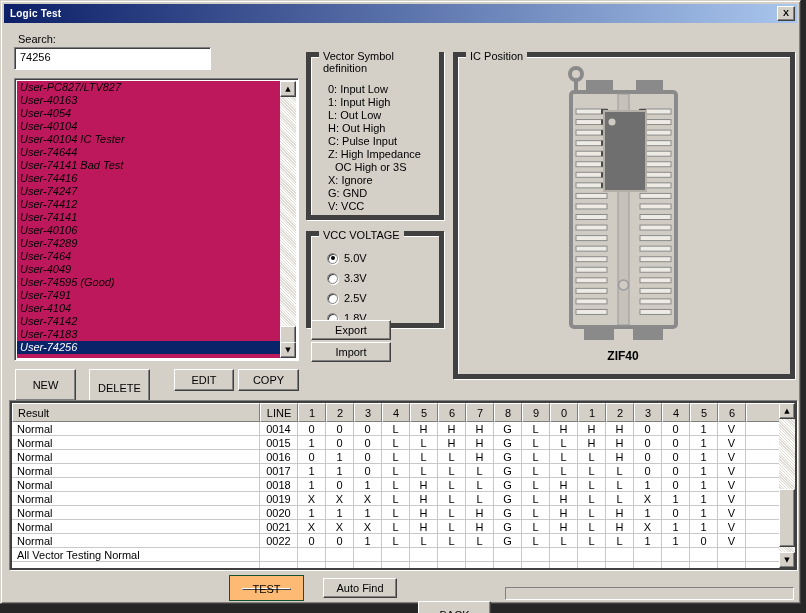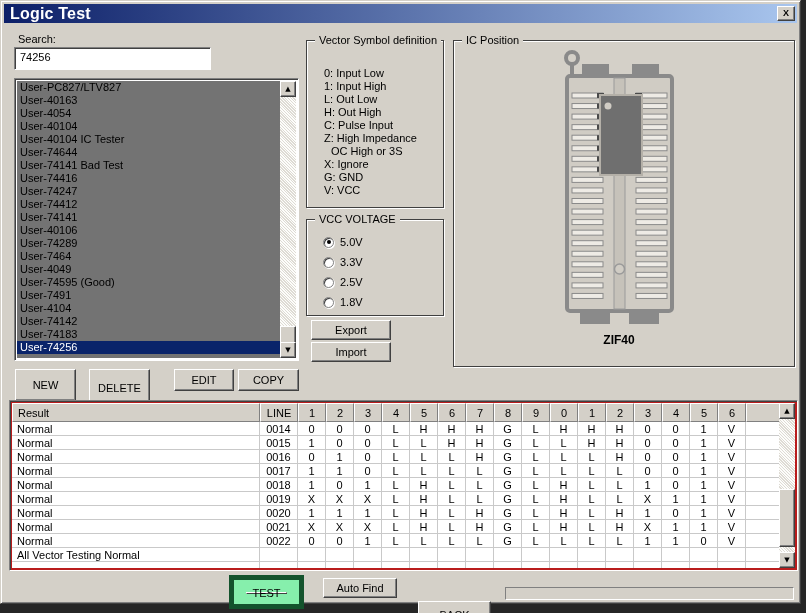--- a/index.html
+++ b/index.html
@@ -18,21 +18,21 @@
     border: 1px solid;
     border-color: #d4d0c8 #404040 #404040 #d4d0c8;
     box-shadow: inset 1px 1px 0 #fff, inset -1px -1px 0 #808080;
   }
   .titlebar {
     position: absolute; left: 3px; top: 3px; right: 3px; height: 19px;
     background: linear-gradient(to right, #0c1f68, #a9c6ee);
     display: flex; align-items: center;
     padding-left: 6px;
   }
-  .title-text { color: #fff; font-weight: bold; font-size: 16px; letter-spacing: .2px; }
+  .title-text { color: #fff; font-weight: bold; font-size: 10px; letter-spacing: .2px; }
   .close-btn {
     position: absolute; top: 2px; right: 2px; width: 18px; height: 15px;
     background: #d4d0c8;
     border: 1px solid; border-color: #fff #404040 #404040 #fff;
     box-shadow: inset -1px -1px 0 #808080;
     display: flex; align-items: center; justify-content: center;
     font-weight: bold; font-size: 9px; line-height: 1;
     cursor: default;
   }
   .raised {
@@ -44,38 +44,39 @@
     background: #fff;
     border: 1px solid; border-color: #808080 #fff #fff #808080;
     box-shadow: inset 1px 1px 0 #404040;
   }
   .btn {
     display: flex; align-items: center; justify-content: center;
     font-size: 11px;
   }
   .groupbox {
     position: absolute;
-    border: 1px solid #404040;
+    border: 5px solid #404040;
     box-shadow: 1px 1px 0 #fff, inset 1px 1px 0 #fff;
+    margin-top: 12px;
   }
   .group-label {
     position: absolute; top: -7px; left: 8px;
     background: #d4d0c8; padding: 0 4px; font-size: 11px;
   }
   .abs { position: absolute; }
 
   
   .search-label { left: 17px; top: 32px; }
   .search-input {
     left: 13px; top: 46px; width: 197px; height: 23px;
     padding: 3px 5px; font-size: 11px; font-family: "Liberation Sans", sans-serif;
   }
   .listbox { left: 13px; top: 77px; width: 285px; height: 283px; padding: 0; }
   .list-inner { position: absolute; inset: 1px; overflow: hidden; }
-  .list-items { position: absolute; left: 1px; top: 1px; right: 17px; bottom: 1px; background: #737373; }
+  .list-items { position: absolute; left: 1px; top: 1px; right: 17px; bottom: 1px; background: #be185d; font-style: italic; }
   .list-item { height: 13px; line-height: 13px; padding-left: 3px; white-space: nowrap; }
   .list-item.selected { background: #0a246a; color: #fff; }
 
   
   .vscroll { position: absolute; right: 1px; top: 1px; bottom: 1px; width: 16px;
     background: repeating-linear-gradient(45deg, #fdfdfb 0 1px, #dedbd4 1px 2px); }
   .scroll-arrow {
     position: absolute; left: 0; width: 16px; height: 16px;
     display: flex; align-items: center; justify-content: center;
     font-family: "DejaVu Sans", sans-serif; font-size: 7px; color: #000;
@@ -92,21 +93,21 @@
     border: 1px solid #808080;
     box-shadow: inset 1px 1px 0 #404040, 1px 1px 0 #fff;
     margin-right: 6px; position: relative;
   }
   .radio.on::after {
     content: ""; position: absolute; left: 2.5px; top: 2.5px;
     width: 4px; height: 4px; border-radius: 50%; background: #000;
   }
 
   
-  .result-table { left: 8px; top: 399px; width: 789px; height: 171px; background: #b91c1c; }
+  .result-table { left: 8px; top: 399px; width: 789px; height: 171px; background: #404040; }
   .table-inner { position: absolute; inset: 2px; overflow: hidden; }
   .table-content { position: absolute; left: 0; top: 0; right: 16px; bottom: 0; background: #fff; }
   .trow { display: flex; height: 14px; }
   .thead-row { height: 19px; }
   .th {
     background: #d4d0c8;
     border: 1px solid; border-color: #fff #808080 #808080 #fff;
     display: flex; align-items: center; justify-content: center;
     font-size: 11px; overflow: hidden; flex-shrink: 0;
   }
@@ -115,21 +116,21 @@
     display: flex; align-items: center; justify-content: center;
     font-size: 11px; overflow: hidden; flex-shrink: 0; background: #fff;
   }
   .c-result { width: 248px; justify-content: flex-start; padding-left: 5px; }
   .c-line { width: 38px; }
   .c-pin { width: 28px; }
   .c-fill { flex: 1 1 auto; border-right: none; }
 
   
   .footer-label { left: 30px; top: 579px; margin-top: 40px; }
-  .default-frame { border: 5px solid #14532d; padding: 12px; background: #86efac; }
+  .default-frame { border: 1px solid #14532d; padding: 12px; background: #fdba74; }
   .progressbar {
     left: 504px; top: 586px; width: 289px; height: 13px;
     background: #d4d0c8;
     border: 1px solid; border-color: #808080 #fff #fff #808080;
   }
 
   .zif-label { font-weight: bold; font-size: 12px; text-align: center; }
 </style>
 </head>
 <body>

